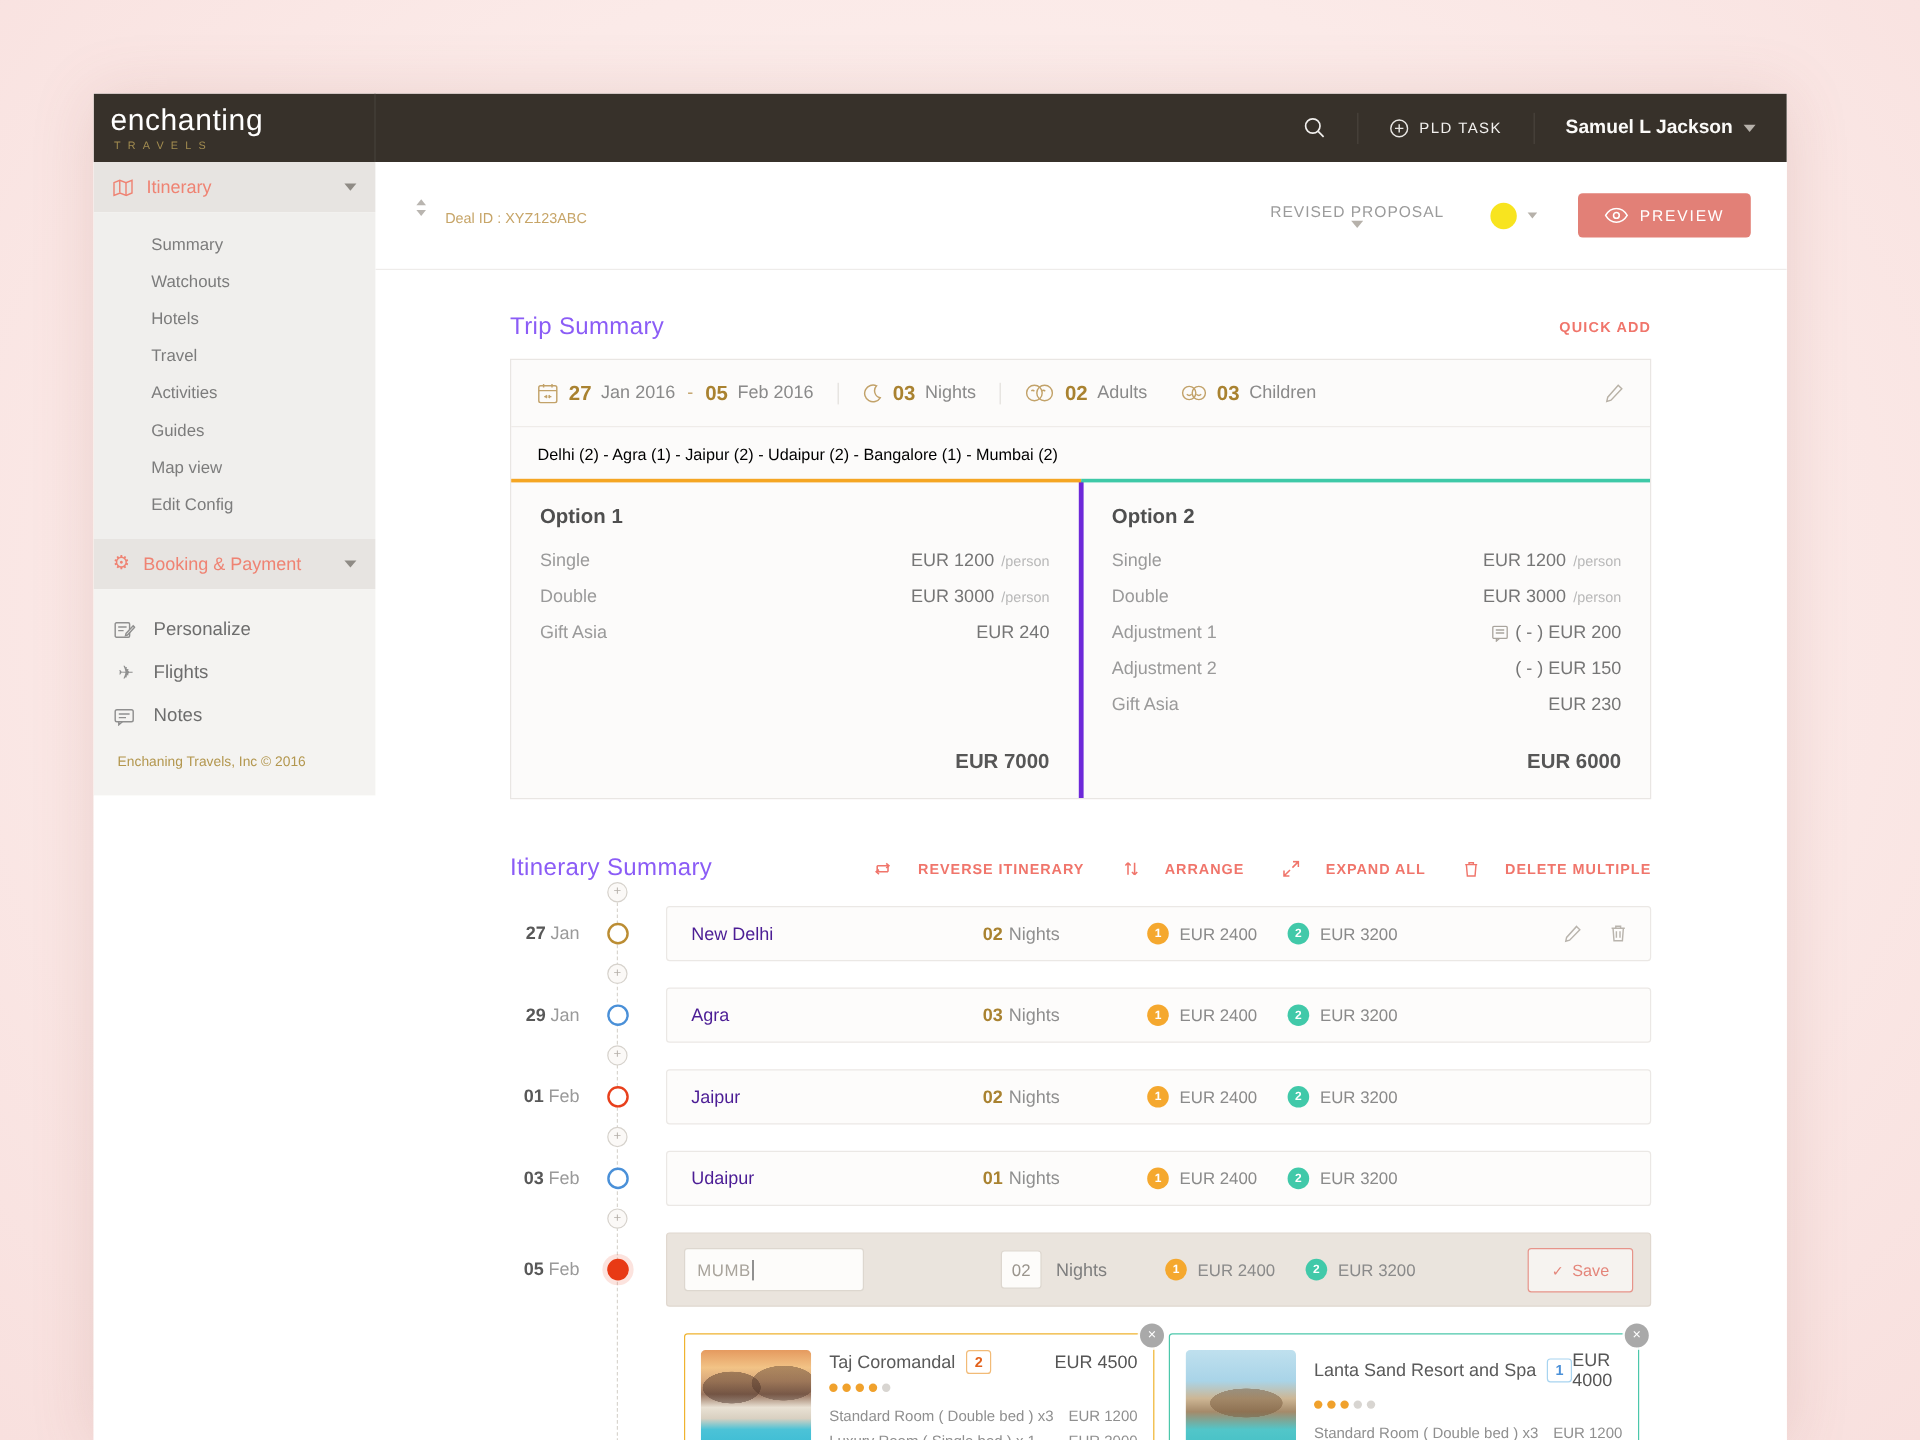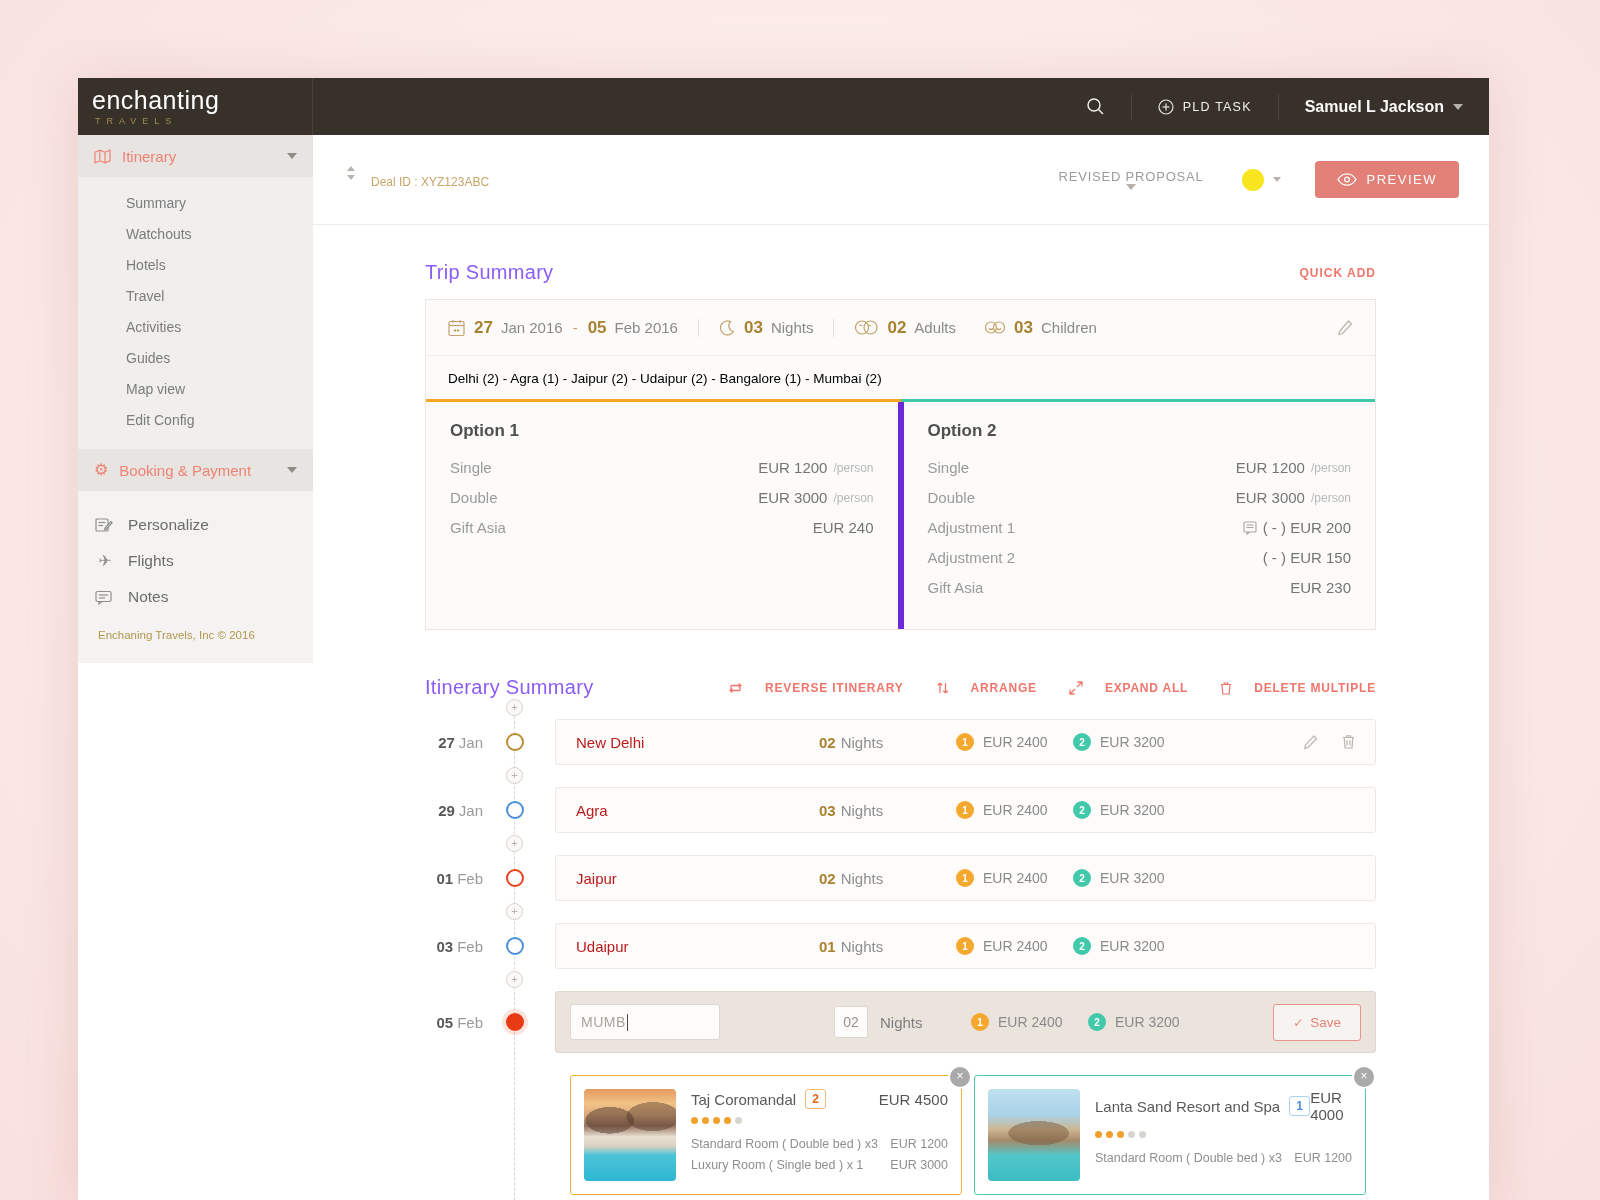--- a/index.html
+++ b/index.html
@@ -67,21 +67,21 @@
   .ti-num{ color:#a98230; font-size:17px; font-weight:600; }
   .ti-ic{ color:#c2a269; display:flex; }
   .ti-div{ width:1px; height:18px; background:#e2dfdb; margin:0 20px; }
   .ti-dash{ color:#c2a269; margin:0 10px; }
   .pencil{ margin-left:auto; color:#b8b1a6; cursor:pointer; display:flex; }
   .trip-route{ height:44px; display:flex; align-items:center; padding:0 22px; font-size:13.5px; color:#000000; position:relative; }
   .bar-left{ position:absolute; left:0; bottom:-2px; width:50%; height:3px; background:#f5a623; }
   .bar-right{ position:absolute; right:0; bottom:-2px; width:50%; height:3px; background:#3ec9a7; }
   .options{ display:flex; border-top:1px solid #efece9; }
   .option{ flex:1; padding:20px 24px 20px; display:flex; flex-direction:column; min-height:220px; }
-  .option + .option{ border-left:6px solid #6d28d9; }
+  .option + .option{ border-left:4px solid #6d28d9; }
   .opt-name{ font-size:17px; font-weight:700; color:#4f4f4f; margin-bottom:18px; }
   .opt-row{ display:flex; align-items:center; margin-bottom:13px; font-size:15px; }
   .opt-label{ color:#9a9a9a; }
   .opt-val-wrap{ margin-left:auto; display:flex; align-items:center; gap:6px; }
   .opt-val{ color:#757575; }
   .opt-suffix{ color:#b8b8b8; font-size:12px; }
   .note-ic{ color:#a9a49d; display:flex; }
   .opt-total{ margin-top:auto; text-align:right; font-size:17px; font-weight:700; color:#565656; padding-top:16px; }
   
   .sec-head.itin{ margin-top:46px; }
@@ -94,21 +94,21 @@
   .t-plus::before{ content:"+"; }
   .t-date{ position:absolute; left:-130px; width:58px; top:50%; transform:translateY(-50%); text-align:right; font-size:15px; white-space:nowrap; }
   .t-date .d{ color:#585858; font-weight:600; }
   .t-date .m{ color:#9a9a9a; margin-left:4px; font-weight:400; }
   .t-node{ position:absolute; left:-49px; top:50%; margin-top:-9px; width:18px; height:18px; border-radius:50%; background:#fff; z-index:2; }
   .t-node.gold{ border:2px solid #bb8d33; }
   .t-node.blue{ border:2px solid #4a90d8; }
   .t-node.red{ border:2px solid #e8401c; }
   .t-node.red-fill{ background:#e83a15; border:2px solid #e83a15; box-shadow:0 0 0 4px rgba(232,58,21,.14); }
   .t-card{ height:46px; border:1px solid #ebe8e5; background:#fdfcfb; border-radius:3px; display:flex; align-items:center; padding:0 20px; font-size:15px; }
-  .t-city{ width:243px; color:#b91c1c; }
+  .t-city{ width:243px; color:#4c1d95; }
   .t-nights{ width:137px; color:#8f8f8f; }
   .t-nights .num{ color:#a98230; font-weight:600; margin-right:5px; }
   .price-group{ display:flex; align-items:center; gap:9px; color:#8a8a8a; font-size:14px; }
   .price-group.g1{ width:117px; }
   .price-group.g2{ flex:1; }
   .badge{ width:18px; height:18px; border-radius:50%; color:#fff; font-size:10px; font-weight:700; display:flex; align-items:center; justify-content:center; flex:0 0 18px; }
   .badge.b1{ background:#f5a82e; }
   .badge.b2{ background:#41c9a9; }
   .t-icons{ display:flex; gap:24px; color:#b9b4ad; }
   .t-icons .ic{ cursor:pointer; display:flex; }
@@ -369,20 +369,21 @@
                     <span class="opt-val">EUR 3000</span>
                     <span class="opt-suffix">/person</span>
                   </span>
               </div>
               <div class="opt-row">
                 <span class="opt-label">Gift Asia</span>
                 <span class="opt-val-wrap">
                     <span class="opt-val">EUR 240</span>
                   </span>
               </div>
+              <div class="opt-total">EUR 7000</div>
             </div>
             <div class="option">
               <div class="opt-name">Option 2</div>
               <div class="opt-row">
                 <span class="opt-label">Single</span>
                 <span class="opt-val-wrap">
                     <span class="opt-val">EUR 1200</span>
                     <span class="opt-suffix">/person</span>
                   </span>
               </div>
@@ -412,20 +413,21 @@
                 <span class="opt-val-wrap">
                     <span class="opt-val">( - ) EUR 150</span>
                   </span>
               </div>
               <div class="opt-row">
                 <span class="opt-label">Gift Asia</span>
                 <span class="opt-val-wrap">
                     <span class="opt-val">EUR 230</span>
                   </span>
               </div>
+              <div class="opt-total">EUR 6000</div>
             </div>
           </div>
         </div>
 
         <div class="sec-head itin">
           <div class="sec-title">Itinerary Summary</div>
           <div class="itin-actions">
             <div class="itin-action">
               <span>
                 <svg width="15" height="14" viewBox="0 0 15 14" fill="none" stroke="#f0756b" stroke-width="1.3">

